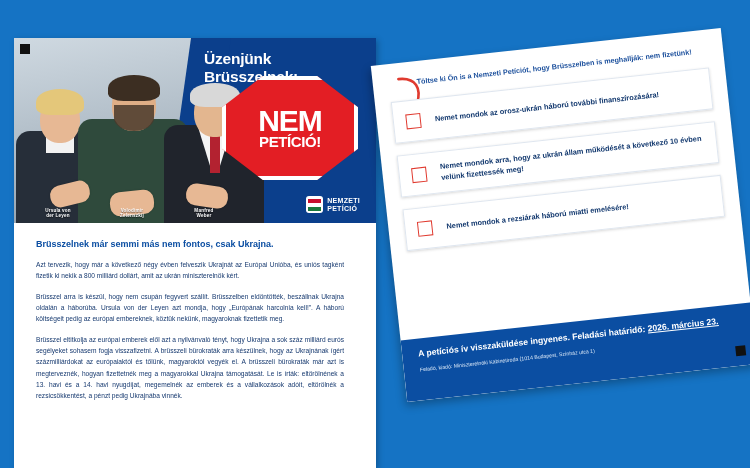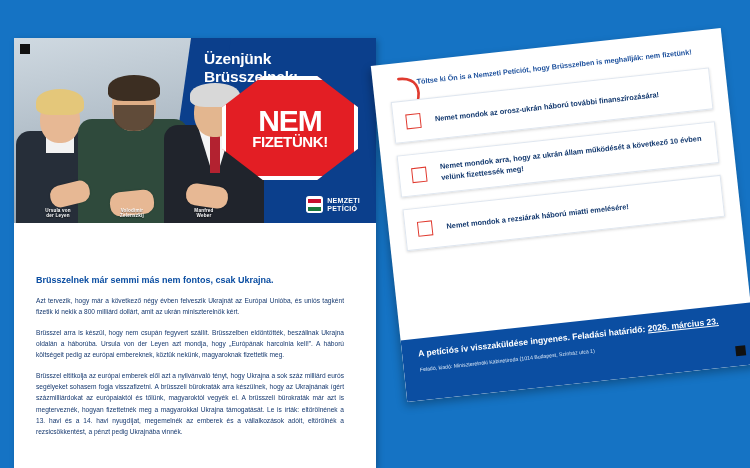--- a/index.html
+++ b/index.html
@@ -190,21 +190,20 @@
   .corner-square {
     position: absolute;
     width: 10px; height: 10px;
     background: #111;
   }
   .cs-tl { left: 6px; top: 6px; }
 
   .body-copy {
     padding: 16px 32px 10px 22px;
     color: #1b3f7a;
-    margin-top: 36px;
   }
   .body-title {
     color: #0b4ea2;
     font-size: 9px;
     font-weight: bold;
     margin-bottom: 10px;
   }
   .body-copy p {
     margin: 0 0 9px 0;
     font-size: 6.6px;
@@ -353,21 +352,21 @@
     <div class="name-tag nt3">
       <div>Manfred</div>
       <div>Weber</div>
     </div>
 
     <div class="hero-headline">Üzenjünk Brüsszelnek:</div>
 
     <div class="stopsign">
       <div class="octagon">
         <div class="nem">NEM</div>
-        <div class="fiz">FIZETÜNK!</div>
+        <div class="fiz">PETÍCIÓ!</div>
       </div>
     </div>
 
     <div class="logo-row">
       <div class="logo-mark">
         <i class="s1"></i>
           <i class="s2"></i>
           <i class="s3"></i>
       </div>
       <div class="logo-text">

